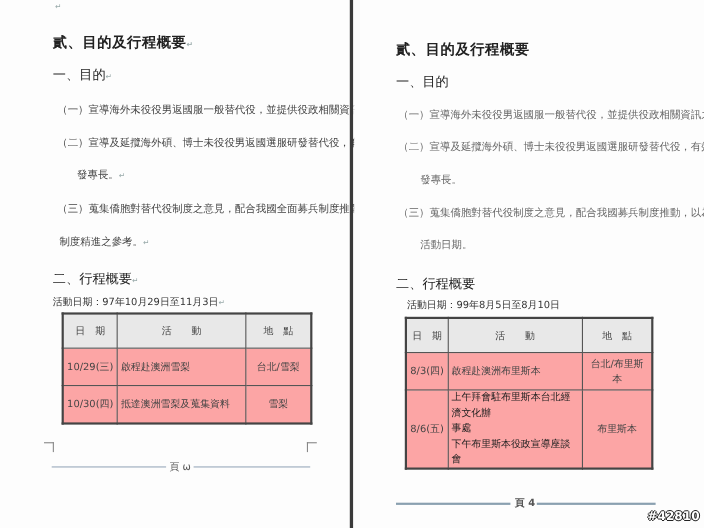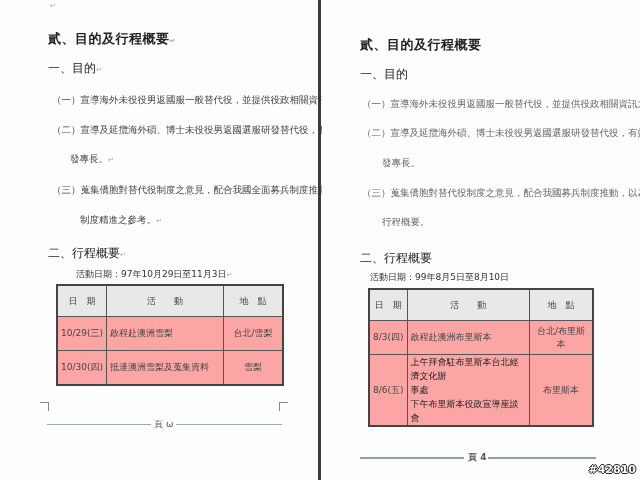--- a/index.html
+++ b/index.html
@@ -53,28 +53,28 @@
   </div>
   <div class="para" style="left:52px;top:124px;">
     <span>（二）</span><span>宣導及延攬海外碩、博士未役役男返國選服研發替代役，有效運用役男研</span>
   </div>
   <div class="para" style="left:70px;top:153px;">
     <span>發專長。</span><span class="mark">↵</span>
   </div>
   <div class="para" style="left:52px;top:184px;">
     <span>（三）</span><span>蒐集僑胞對替代役制度之意見，配合我國全面募兵制度推動，以為替代役</span>
   </div>
-  <div class="para" style="left:80px;top:214px;">
+  <div class="para" style="left:54px;top:214px;">
     <span>制度精進之參考。</span><span class="mark">↵</span>
   </div>
 
   <div class="h2" style="left:48px;top:245px;">
     <span>二、行程概要</span><span class="mark">↵</span>
   </div>
-  <div class="sub" style="left:76px;top:268px;">
+  <div class="sub" style="left:48px;top:268px;">
     <span>活動日期：97年10月29日至11月3日</span><span class="mark">↵</span>
   </div>
 
   <table class="sched" style="left:56px;top:284px;width:228px;">
     <tbody>
         <tr>
       <th style="width:32px;">日　期</th>
       <th>活　　動</th>
       <th style="width:52px;">地　點</th>
     </tr>
@@ -109,21 +109,21 @@
   <div class="para grey" style="left:40px;top:98px;">
     <span>（一）</span><span>宣導海外未役役男返國服一般替代役，並提供役政相關資訊之諮詢服務。</span>
   </div>
   <div class="para grey" style="left:40px;top:127px;">
     <span>（二）</span><span>宣導及延攬海外碩、博士未役役男返國選服研發替代役，有效運用役男研</span>
   </div>
   <div class="para grey" style="left:60px;top:157px;">發專長。</div>
   <div class="para grey" style="left:40px;top:187px;">
     <span>（三）</span><span>蒐集僑胞對替代役制度之意見，配合我國募兵制度推動，以為替代役制度</span>
   </div>
-  <div class="para grey" style="left:60px;top:216px;">行程概要。</div>
+  <div class="para grey" style="left:60px;top:216px;">活動日期。</div>
 
   <div class="h2" style="left:38px;top:250px;">二、行程概要</div>
   <div class="sub" style="left:48px;top:271px;">活動日期：99年8月5日至8月10日</div>
 
   <table class="sched" style="left:46px;top:288px;width:226px;">
     <tbody>
         <tr>
       <th style="width:30px;">日　期</th>
       <th>活　　動</th>
       <th style="width:56px;">地　點</th>

